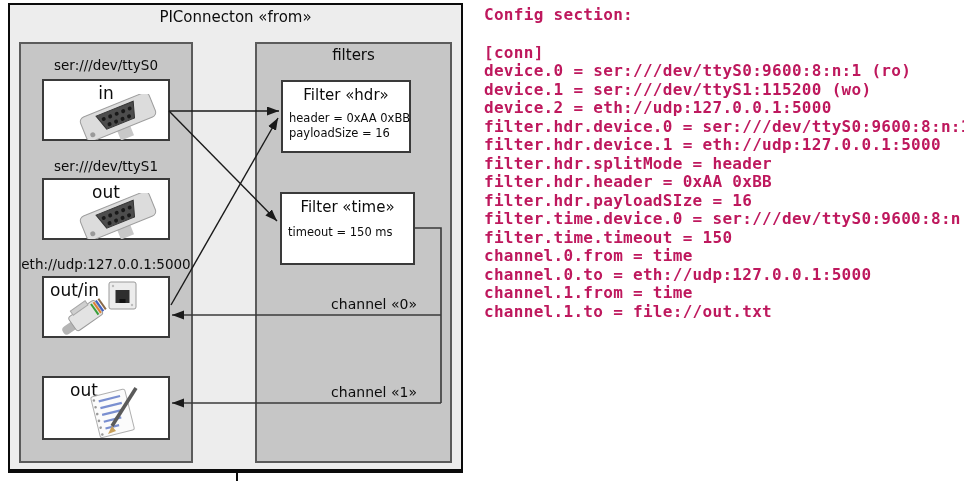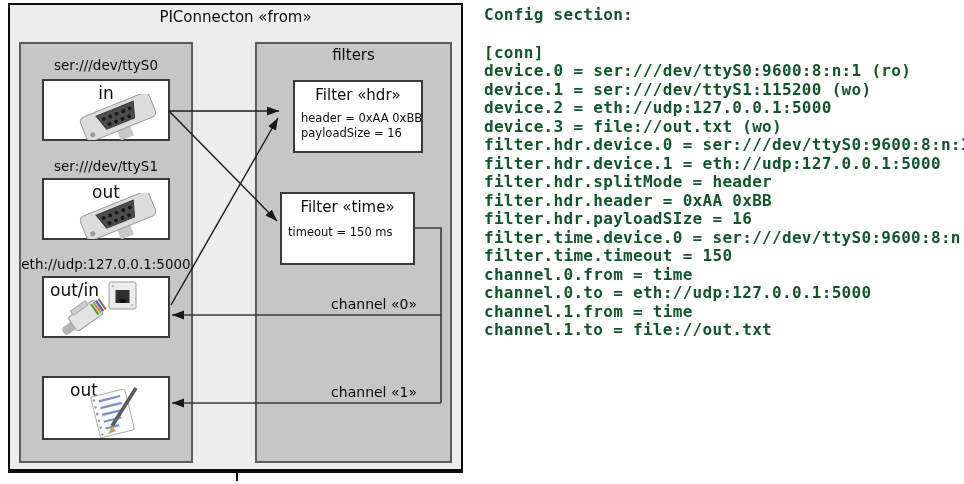--- a/index.html
+++ b/index.html
@@ -20,40 +20,40 @@
   #devices-group { left:19px; top:42px; width:174px; height:421px; }
   #filters-group { left:255px; top:42px; width:197px; height:421px; }
   #filters-title { left:255px; top:46px; width:197px; text-align:center; font-size:15px; }
 
   .dev-label { left:19px; width:174px; text-align:center; font-size:13.5px; white-space:nowrap; }
   .dev-box { left:42px; width:128px; background:#ffffff; border:2px solid #3a3a3a; }
   .dir-label { font-size:17px; line-height:20px; }
   .dir-center { left:0; top:2px; width:100%; text-align:center; }
 
   .filter-box { background:#ffffff; border:2px solid #3a3a3a; }
-  #filter-hdr  { left:281px; top:80px;  width:130px; height:73px;margin-left:12px; }
+  #filter-hdr  { left:281px; top:80px;  width:130px; height:73px; }
   #filter-time { left:280px; top:192px; width:135px; height:73px; }
   .filter-title { left:0; top:4px; width:100%; text-align:center; font-size:15px; }
   .filter-attrs { left:6px; right:4px; font-size:11.5px; line-height:15px; white-space:nowrap; }
   #filter-hdr  .filter-attrs { top:29px; }
   #filter-time .filter-attrs { top:31px; }
 
   .channel-label { left:322px; width:95px; text-align:right; font-size:14px; white-space:nowrap; }
   #channel-0-label { top:296px; }
   #channel-1-label { top:384px; }
 
   #wires { left:0; top:0; width:482px; height:484px; pointer-events:none; }
 
   #bottom-tick { left:236px; top:473px; width:2px; height:8px; background:#0b0b0b; }
 
   
   #config-section {
     left:484px; top:6px; width:476px;
     font-family:"DejaVu Sans Mono", monospace; font-weight:bold;
-    font-size:16px; letter-spacing:0.3px; color:#14532d;
+    font-size:16px; letter-spacing:0.3px; color:#be185d;
   }
   #config-heading { line-height:18.5px; margin-bottom:19px; }
   .cfg-line { line-height:18.5px; height:18.5px; white-space:pre; }
 </style>
 </head>
 <body>
 
 <div id="screen">
 
   <div class="abs" id="outer-box"></div>
@@ -180,21 +180,20 @@
   </svg>
 
   <div class="abs" id="bottom-tick"></div>
 
   <div class="abs" id="config-section">
     <div id="config-heading">Config section:</div>
     <div class="cfg-line">[conn]</div>
     <div class="cfg-line">device.0 = ser:///dev/ttyS0:9600:8:n:1 (ro)</div>
     <div class="cfg-line">device.1 = ser:///dev/ttyS1:115200 (wo)</div>
     <div class="cfg-line">device.2 = eth://udp:127.0.0.1:5000</div>
-    <div class="cfg-line">device.3 = file://out.txt (wo)</div>
     <div class="cfg-line">filter.hdr.device.0 = ser:///dev/ttyS0:9600:8:n:1</div>
     <div class="cfg-line">filter.hdr.device.1 = eth://udp:127.0.0.1:5000</div>
     <div class="cfg-line">filter.hdr.splitMode = header</div>
     <div class="cfg-line">filter.hdr.header = 0xAA 0xBB</div>
     <div class="cfg-line">filter.hdr.payloadSIze = 16</div>
     <div class="cfg-line">filter.time.device.0 = ser:///dev/ttyS0:9600:8:n:1</div>
     <div class="cfg-line">filter.time.timeout = 150</div>
     <div class="cfg-line">channel.0.from = time</div>
     <div class="cfg-line">channel.0.to = eth://udp:127.0.0.1:5000</div>
     <div class="cfg-line">channel.1.from = time</div>

